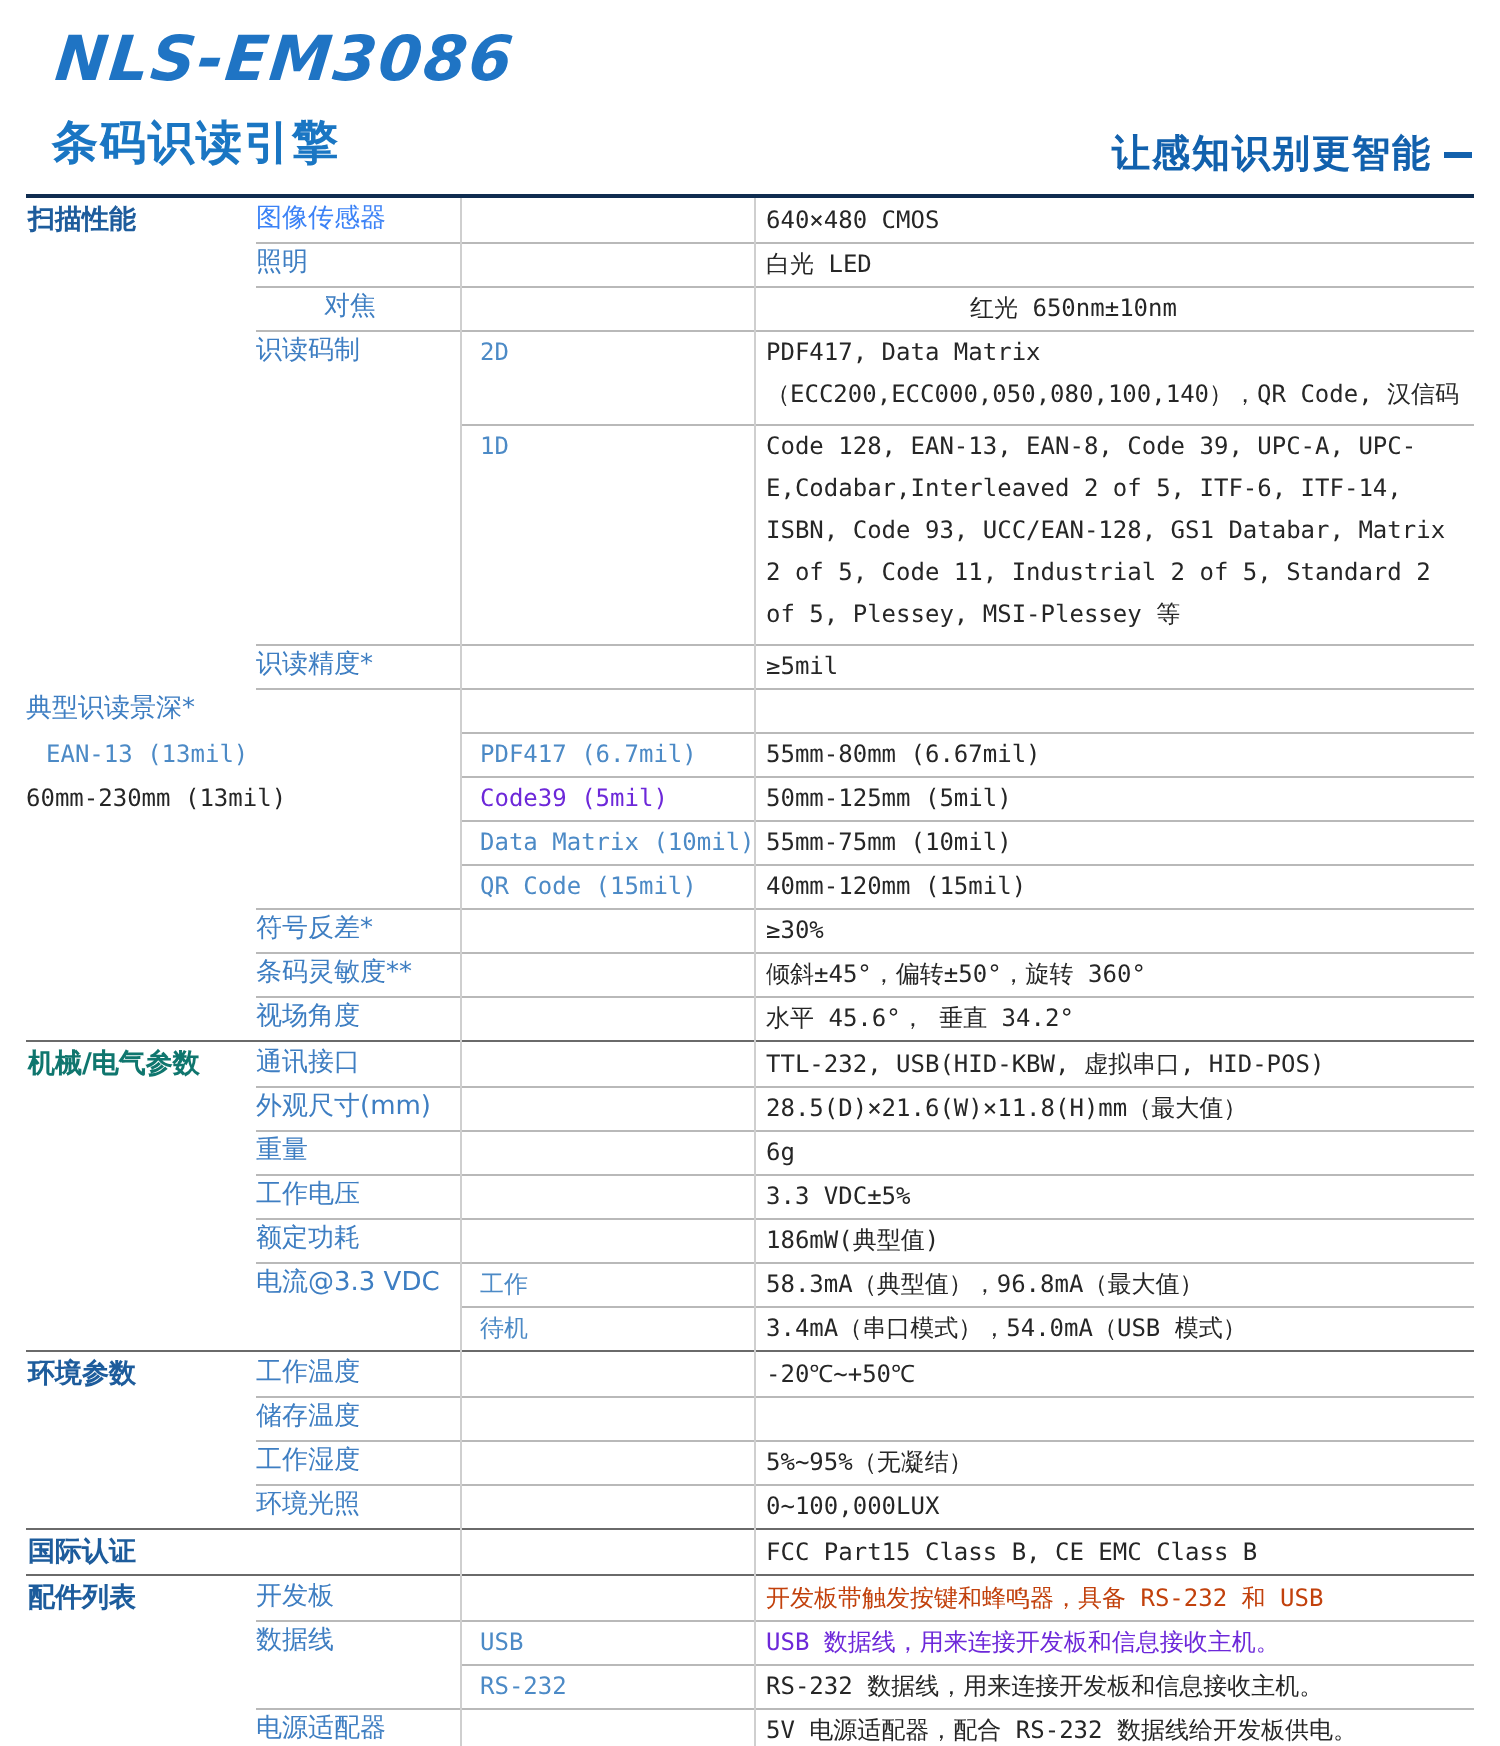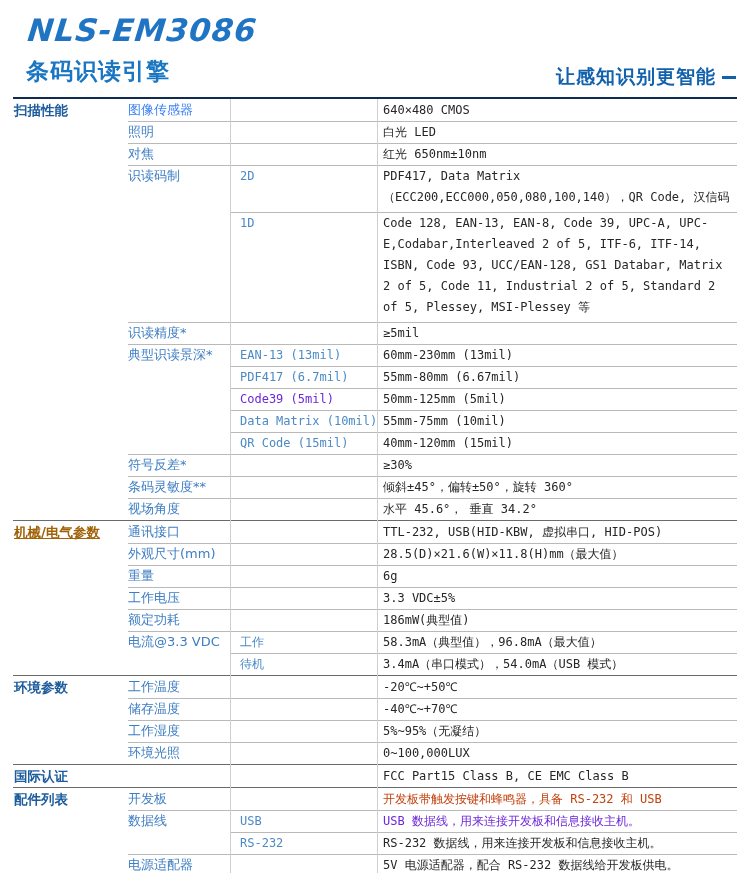--- a/index.html
+++ b/index.html
@@ -56,21 +56,21 @@
             <div class="c2" style="color: #3b82f6;">图像传感器</div>
             <div class="c3" style="color: rgb(76, 138, 198);"></div>
             <div class="c4" style="color: rgb(38, 38, 38);">640×480 CMOS</div>
           </div>
           <div class="row single sep-param" style="border-color: rgb(185, 185, 185);">
             <div class="c1"></div>
             <div class="c2" style="color: rgb(62, 126, 194);">照明</div>
             <div class="c3" style="color: rgb(76, 138, 198);"></div>
             <div class="c4" style="color: rgb(38, 38, 38);">白光 LED</div>
           </div>
-          <div class="row single sep-param" style="border-color: rgb(185, 185, 185);">
+          <div class="row single sep-param" style="border-color: rgb(185, 185, 185); gap: 34px;">
             <div class="c1"></div>
             <div class="c2" style="color: rgb(62, 126, 194);">对焦</div>
             <div class="c3" style="color: rgb(76, 138, 198);"></div>
             <div class="c4" style="color: rgb(38, 38, 38);">红光 650nm±10nm</div>
           </div>
           <div class="row multi sep-param" style="border-color: rgb(185, 185, 185);">
             <div class="c1"></div>
             <div class="c2" style="color: rgb(62, 126, 194);">识读码制</div>
             <div class="c3" style="color: rgb(76, 138, 198);">2D</div>
             <div class="c4" style="color: rgb(38, 38, 38);">PDF417, Data Matrix（ECC200,ECC000,050,080,100,140），QR Code, 汉信码</div>
@@ -80,21 +80,21 @@
             <div class="c2" style="color: rgb(62, 126, 194);"></div>
             <div class="c3" style="color: rgb(76, 138, 198);">1D</div>
             <div class="c4" style="color: rgb(38, 38, 38);">Code 128, EAN-13, EAN-8, Code 39, UPC-A, UPC-E,Codabar,Interleaved 2 of 5, ITF-6, ITF-14, ISBN, Code 93, UCC/EAN-128, GS1 Databar, Matrix 2 of 5, Code 11, Industrial 2 of 5, Standard 2 of 5, Plessey, MSI-Plessey 等</div>
           </div>
           <div class="row single sep-param" style="border-color: rgb(185, 185, 185);">
             <div class="c1"></div>
             <div class="c2" style="color: rgb(62, 126, 194);">识读精度*</div>
             <div class="c3" style="color: rgb(76, 138, 198);"></div>
             <div class="c4" style="color: rgb(38, 38, 38);">≥5mil</div>
           </div>
-          <div class="row single sep-param" style="border-color: rgb(185, 185, 185);">
+          <div class="row single sep-param" style="border-color: rgb(185, 185, 185); flex-direction: column;">
             <div class="c1"></div>
             <div class="c2" style="color: rgb(62, 126, 194);">典型识读景深*</div>
             <div class="c3" style="color: rgb(76, 138, 198);">EAN-13 (13mil)</div>
             <div class="c4" style="color: rgb(38, 38, 38);">60mm-230mm (13mil)</div>
           </div>
           <div class="row single sep-sub" style="border-color: rgb(185, 185, 185);">
             <div class="c1"></div>
             <div class="c2" style="color: rgb(62, 126, 194);"></div>
             <div class="c3" style="color: rgb(76, 138, 198);">PDF417 (6.7mil)</div>
             <div class="c4" style="color: rgb(38, 38, 38);">55mm-80mm (6.67mil)</div>
@@ -130,21 +130,21 @@
             <div class="c4" style="color: rgb(38, 38, 38);">倾斜±45°，偏转±50°，旋转 360°</div>
           </div>
           <div class="row single sep-param" style="border-color: rgb(185, 185, 185);">
             <div class="c1"></div>
             <div class="c2" style="color: rgb(62, 126, 194);">视场角度</div>
             <div class="c3" style="color: rgb(76, 138, 198);"></div>
             <div class="c4" style="color: rgb(38, 38, 38);">水平 45.6°， 垂直 34.2°</div>
           </div>
         </div>
         <div class="section" style="border-top-color: rgb(106, 106, 106);">
-          <div class="section-label" style="color: #a16207; text-decoration: underline;">机械/电气参数</div>
+          <div class="section-label" style="color: #0f766e;">机械/电气参数</div>
           <div class="row single" style="border-color: rgb(185, 185, 185);">
             <div class="c1"></div>
             <div class="c2" style="color: rgb(62, 126, 194);">通讯接口</div>
             <div class="c3" style="color: rgb(76, 138, 198);"></div>
             <div class="c4" style="color: rgb(38, 38, 38);">TTL-232, USB(HID-KBW, 虚拟串口, HID-POS)</div>
           </div>
           <div class="row single sep-param" style="border-color: rgb(185, 185, 185);">
             <div class="c1"></div>
             <div class="c2" style="color: rgb(62, 126, 194);">外观尺寸(mm)</div>
             <div class="c3" style="color: rgb(76, 138, 198);"></div>
@@ -186,21 +186,20 @@
           <div class="row single" style="border-color: rgb(185, 185, 185);">
             <div class="c1"></div>
             <div class="c2" style="color: rgb(62, 126, 194);">工作温度</div>
             <div class="c3" style="color: rgb(76, 138, 198);"></div>
             <div class="c4" style="color: rgb(38, 38, 38);">-20℃~+50℃</div>
           </div>
           <div class="row single sep-param" style="border-color: rgb(185, 185, 185);">
             <div class="c1"></div>
             <div class="c2" style="color: rgb(62, 126, 194);">储存温度</div>
             <div class="c3" style="color: rgb(76, 138, 198);"></div>
-            <div class="c4" style="color: rgb(38, 38, 38);">-40℃~+70℃</div>
           </div>
           <div class="row single sep-param" style="border-color: rgb(185, 185, 185);">
             <div class="c1"></div>
             <div class="c2" style="color: rgb(62, 126, 194);">工作湿度</div>
             <div class="c3" style="color: rgb(76, 138, 198);"></div>
             <div class="c4" style="color: rgb(38, 38, 38);">5%~95%（无凝结）</div>
           </div>
           <div class="row single sep-param" style="border-color: rgb(185, 185, 185);">
             <div class="c1"></div>
             <div class="c2" style="color: rgb(62, 126, 194);">环境光照</div>

